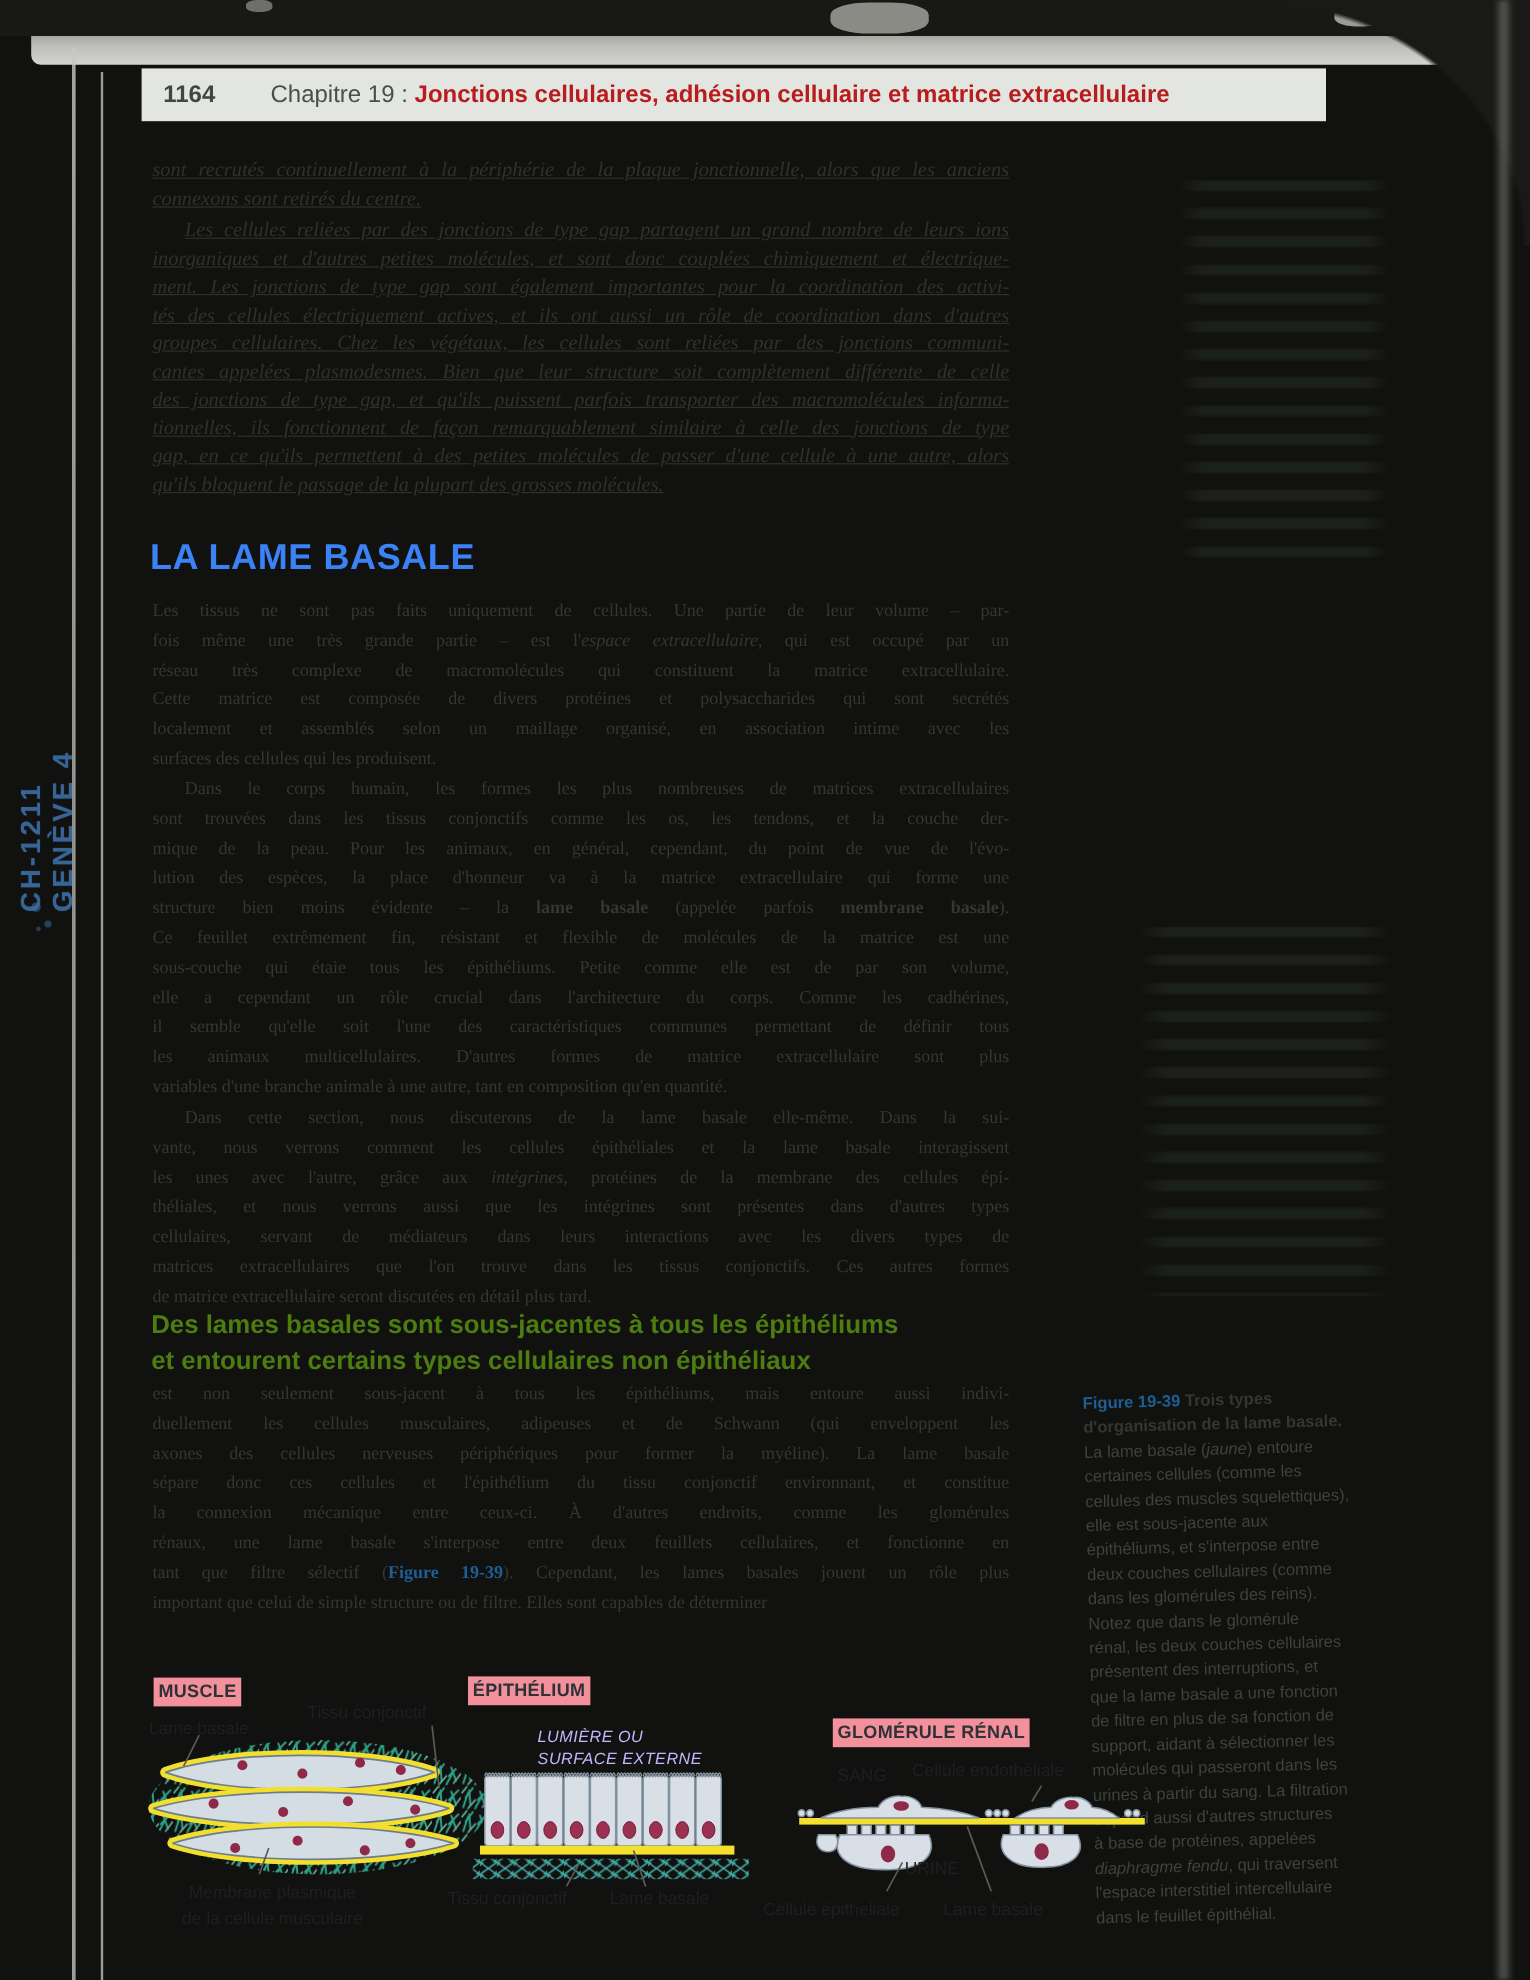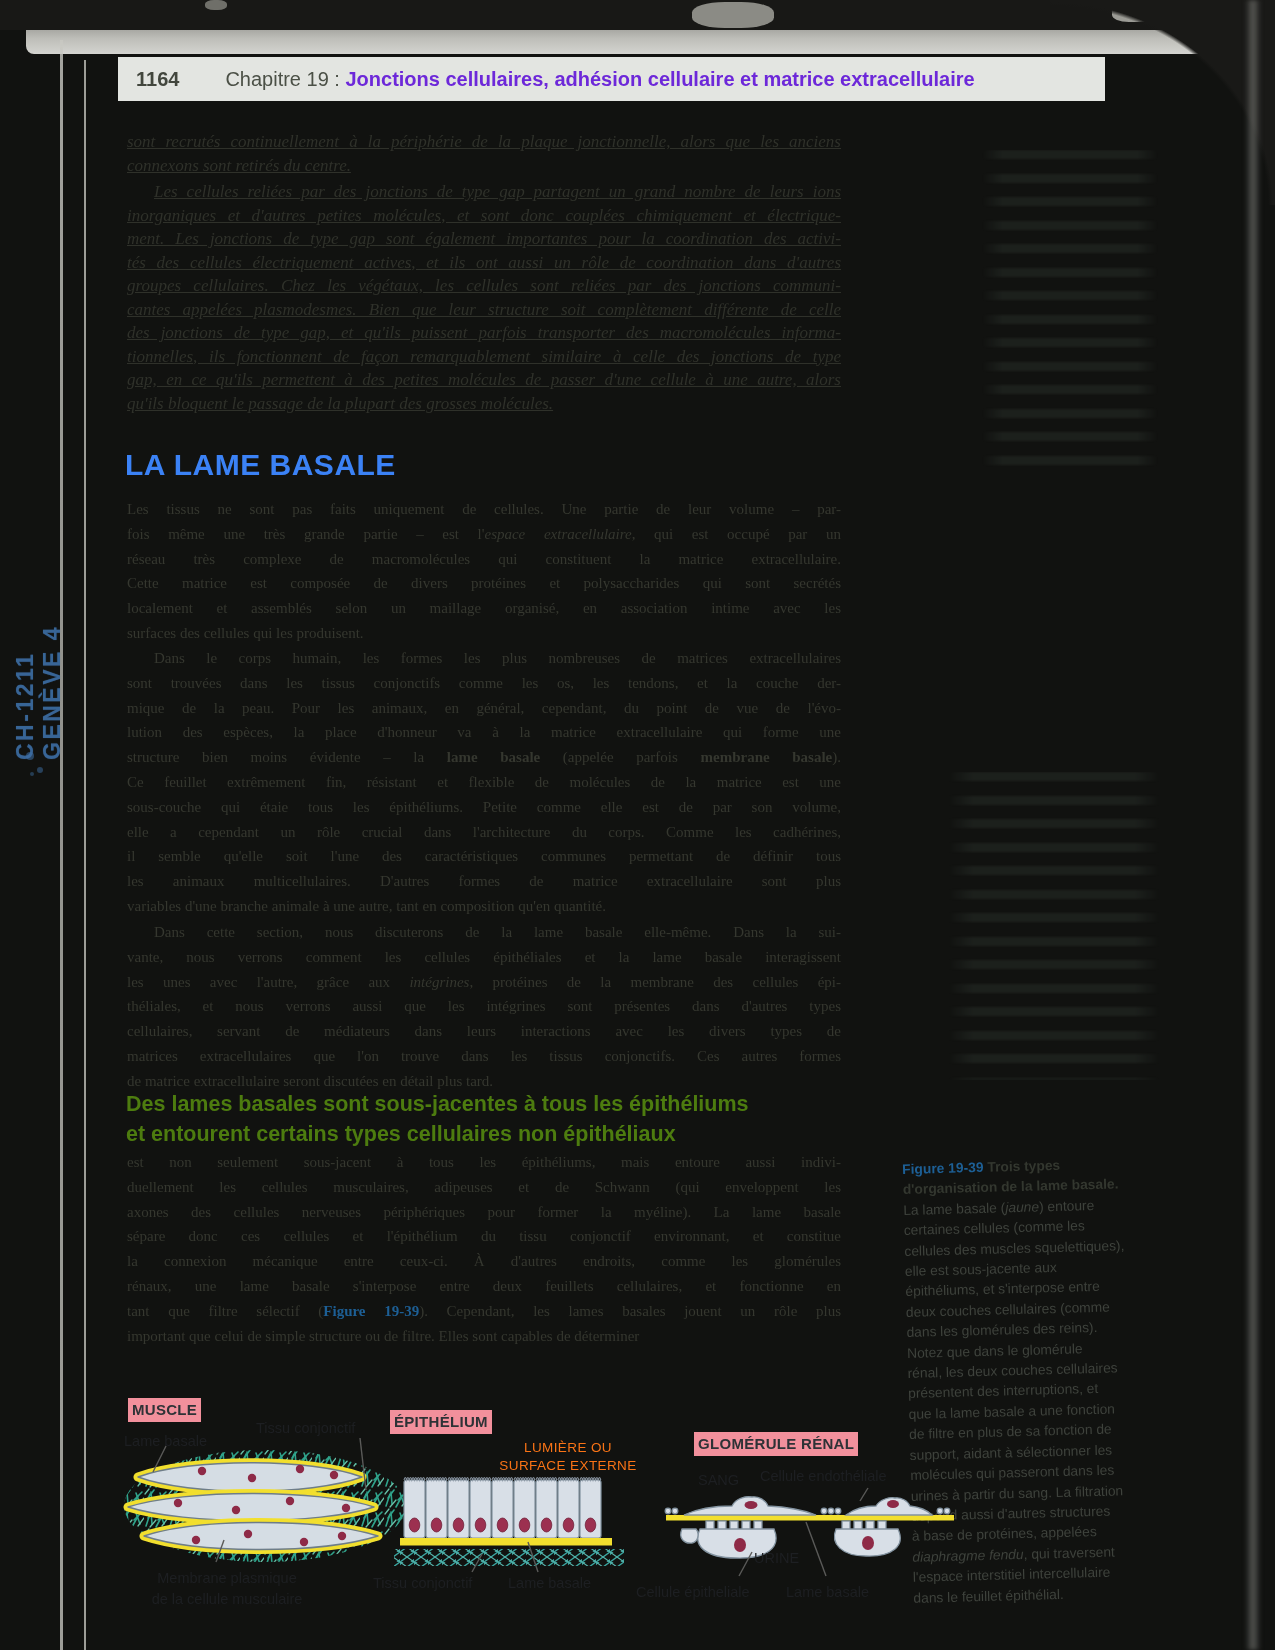--- a/index.html
+++ b/index.html
@@ -42,21 +42,21 @@
     text-shadow:0 0 1px rgba(62,112,166,.55);filter:blur(.3px);}
   .stamp-mark{position:absolute;left:26px;top:752px;width:8px;height:8px;border-radius:50%;
     background:rgba(62,112,166,.55);box-shadow:10px 14px 0 -1px rgba(62,112,166,.5),2px 18px 0 -2px rgba(62,112,166,.45);
     filter:blur(.4px);}
   
   .header-band{position:absolute;left:118px;top:57px;width:987px;height:44px;
     background:#e3e5e1;display:flex;align-items:center;
     font-family:"Liberation Sans", sans-serif;color:#4b5046;font-size:20px;}
   .header-band .pnum{font-weight:bold;margin-left:18px;color:#42463d;}
   .header-band .chap{margin-left:46px;}
-  .header-band .chap b{color:#6d28d9;margin-top:24px;}
+  .header-band .chap b{color:#b91c1c;margin-top:24px;}
   
   .tb{position:absolute;left:127px;width:714px;color:#35372f;font-size:15px;}
   .tline{line-height:24.8px;text-align:justify;text-align-last:justify;white-space:normal;}
   .tline.last{text-align-last:left;}
   .tline.ind{text-indent:27px;}
   .ital{font-style:italic;font-size:17px;color:#2f312a;}
   .ital .tline{line-height:23.5px;text-decoration:underline;}
   .figref{color:#1d5f95;font-weight:bold;font-style:normal;}
   .h1{position:absolute;left:125px;top:448px;font-family:"Liberation Sans", sans-serif;
     font-weight:bold;font-size:30px;letter-spacing:.5px;color:#3b82f6;}
@@ -68,22 +68,22 @@
     transform:rotate(-1.5deg);transform-origin:left top;}
   .caption .tline{line-height:20.4px;text-align:left;text-align-last:left;}
   .caption b{color:#33372f;}
   .caption .figref{color:#1d5f95;}
   
   .figure{position:absolute;left:118px;top:1392px;width:845px;height:250px;
     font-family:"Liberation Sans", sans-serif;color:#1d1f22;}
   .figure .sub{position:absolute;font-size:14.5px;white-space:nowrap;}
   .pinkbox{position:absolute;background:#f2909c;color:#2e3236;font-weight:bold;
     font-size:15px;padding:3px 4px 4px;letter-spacing:.3px;white-space:nowrap;}
-  .smallcaps{position:absolute;font-size:13.5px;letter-spacing:.4px;text-align:center;
-    line-height:18px;color:#f97316;white-space:nowrap;}
+  .smallcaps{position:absolute;font-size:13.5px;letter-spacing:.4px;
+    line-height:18px;color:#c4b5fd;white-space:nowrap;font-style:italic;}
   .centerlbl{position:absolute;text-align:center;font-size:14.5px;line-height:21px;}
   svg{position:absolute;overflow:visible;}
 </style>
 </head>
 <body>
 
 <div class="page">
 
   <div class="top-edge"></div>
   <div class="top-band"></div>
@@ -245,21 +245,21 @@
         <line x1="46" y1="-2" x2="33" y2="24"></line>
         <line x1="240" y1="-10" x2="246" y2="42"></line>
         <line x1="96" y1="114" x2="104" y2="92"></line>
       </g>
     </svg>
     <div class="centerlbl" style="left:4px;top:176px;width:210px">
       <div>Membrane plasmique</div>
       <div>de la cellule musculaire</div>
     </div>
 
-    <div class="pinkbox" style="left:272px;top:18px">ÉPITHÉLIUM</div>
+    <div class="pinkbox" style="left:272px;top:5px">ÉPITHÉLIUM</div>
     <div class="smallcaps" style="left:330px;top:47px;width:240px">
       <div>LUMIÈRE OU</div>
       <div>SURFACE EXTERNE</div>
     </div>
     <svg style="left:268px;top:80px" width="275" height="108" viewBox="0 0 275 108">
       <defs>
         <pattern id="hatch" width="14" height="10" patternUnits="userSpaceOnUse">
           <path d="M0,10 L14,0 M-3,5 L7,-4 M7,14 L17,5" stroke="#3ba8a2" stroke-width="1.4" fill="none"></path>
           <path d="M0,0 L14,10" stroke="#57b3ab" stroke-width="1.1" fill="none"></path>
         </pattern>

